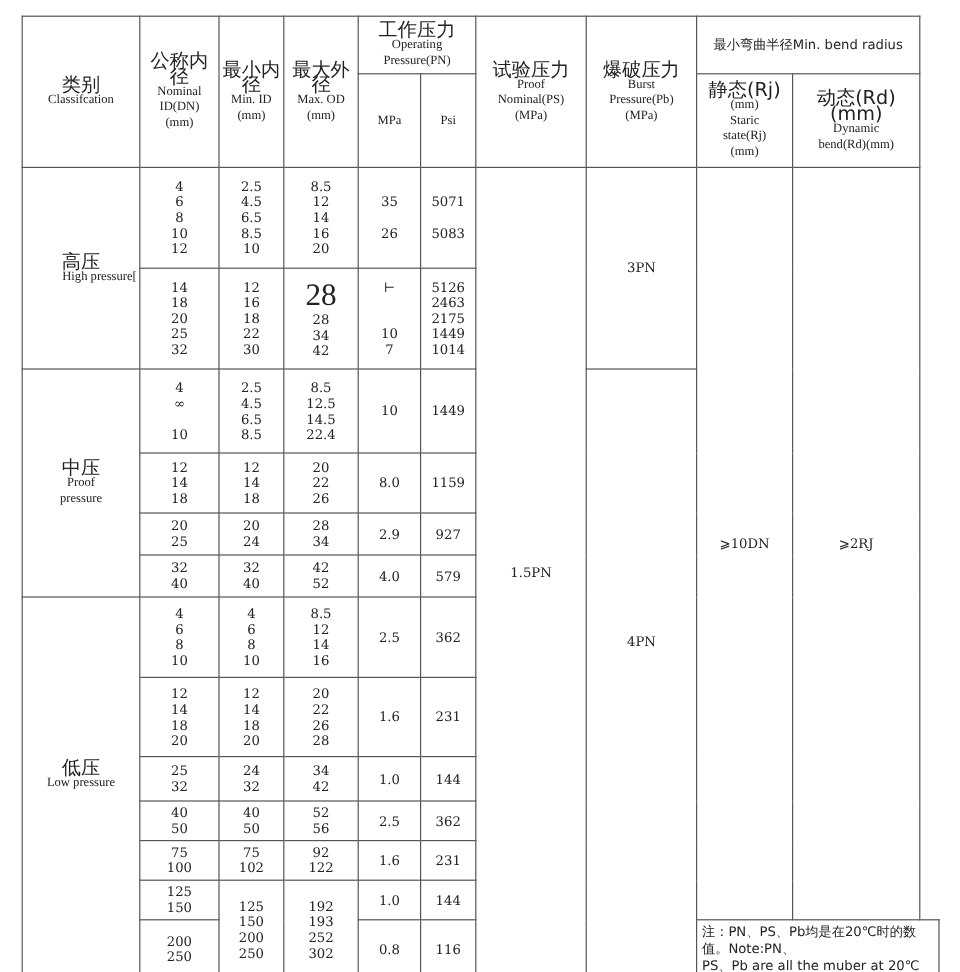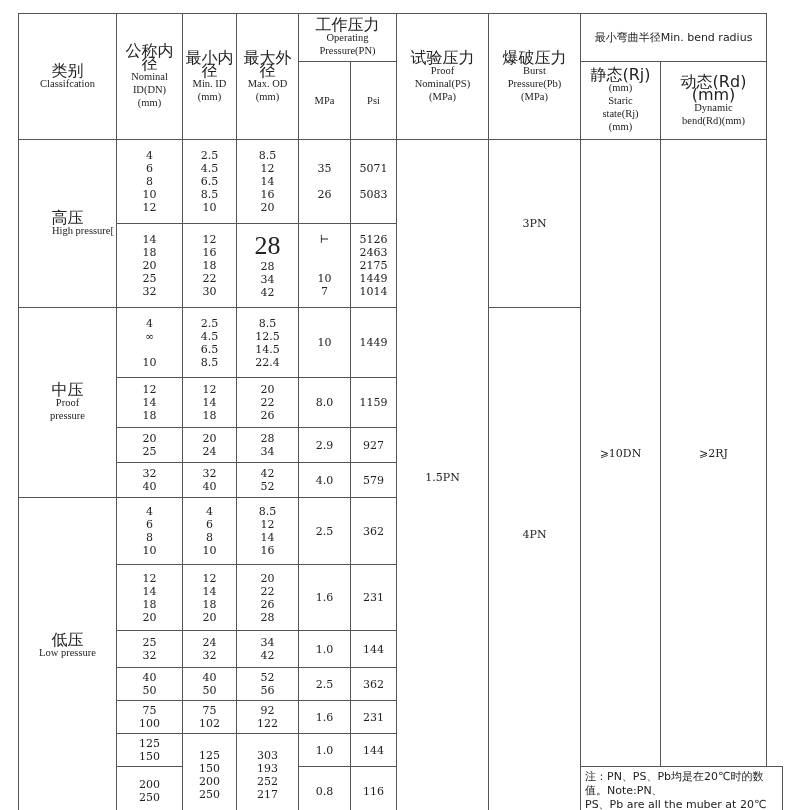--- a/index.html
+++ b/index.html
@@ -350,24 +350,24 @@
           <span>125</span>
           <span>150</span>
         </td>
     <td rowspan="2" class="stack">
           <span>125</span>
           <span>150</span>
           <span>200</span>
           <span>250</span>
         </td>
     <td rowspan="2" class="stack">
-          <span>303</span>
+          <span>192</span>
           <span>193</span>
           <span>252</span>
-          <span>217</span>
+          <span>302</span>
         </td>
     <td>1.0</td>
     <td>144</td>
   </tr>
   <tr style="height:34px">
     <td class="stack">
           <span>200</span>
           <span>250</span>
         </td>
     <td>0.8</td>

